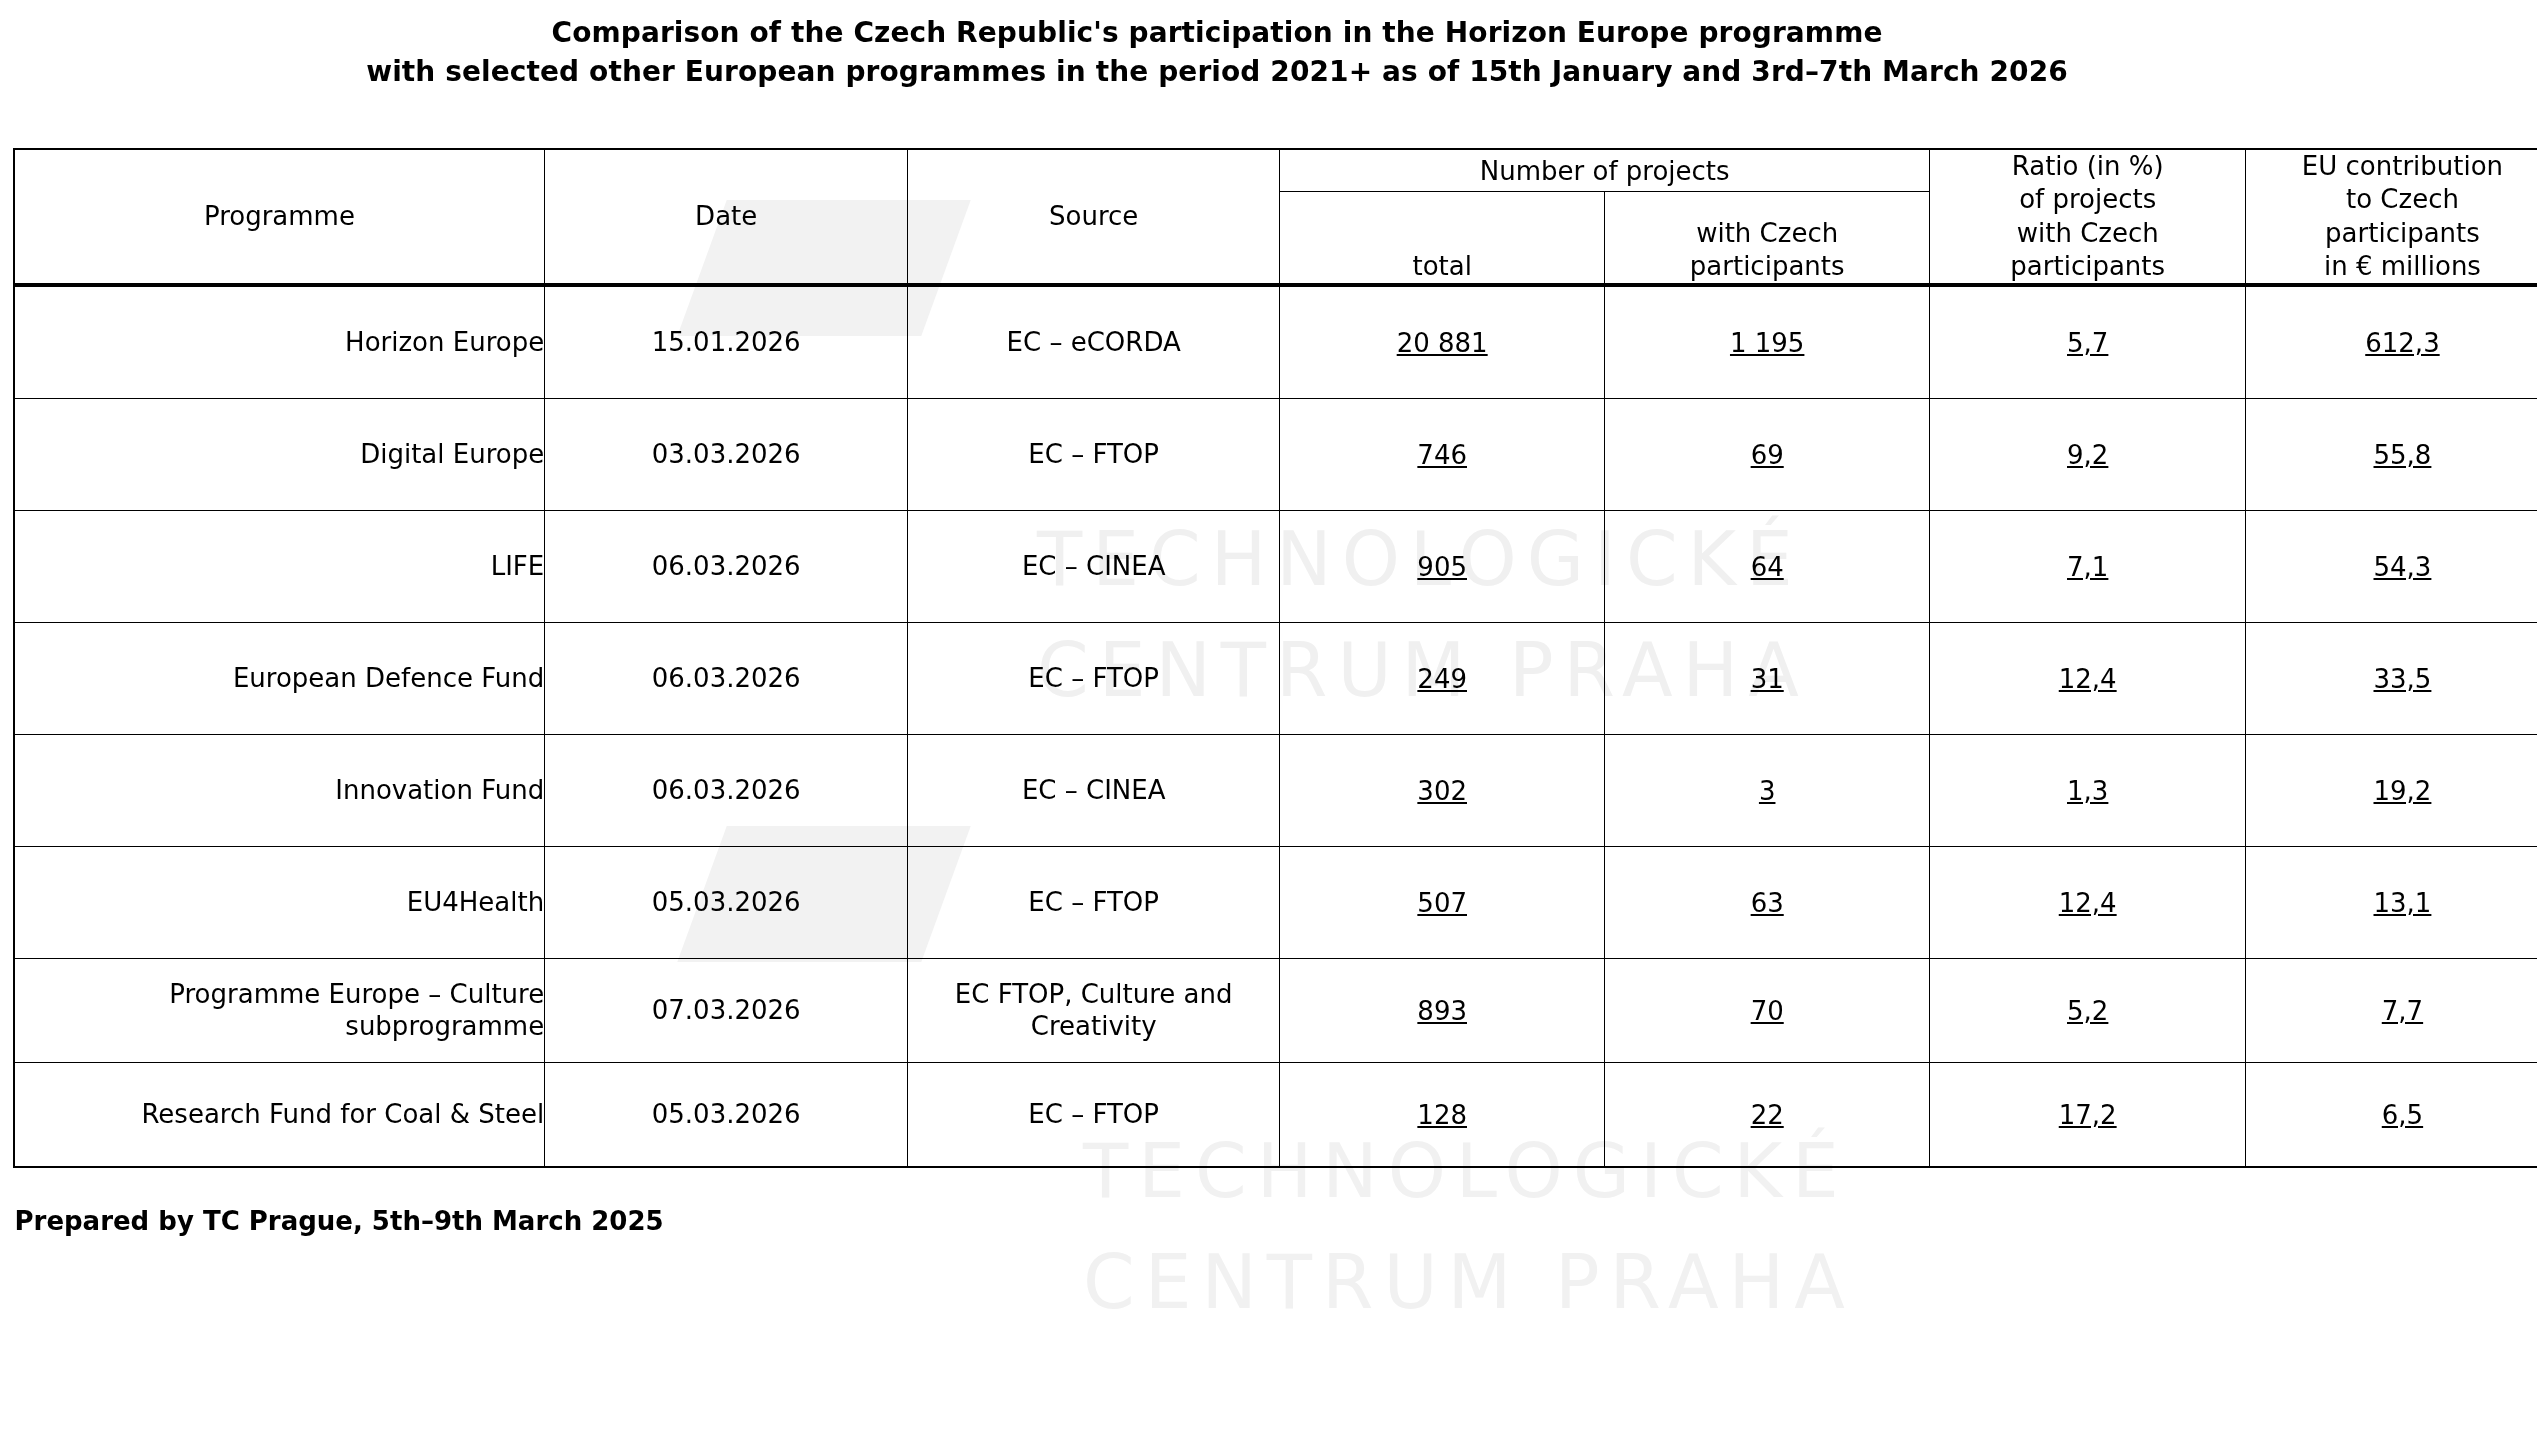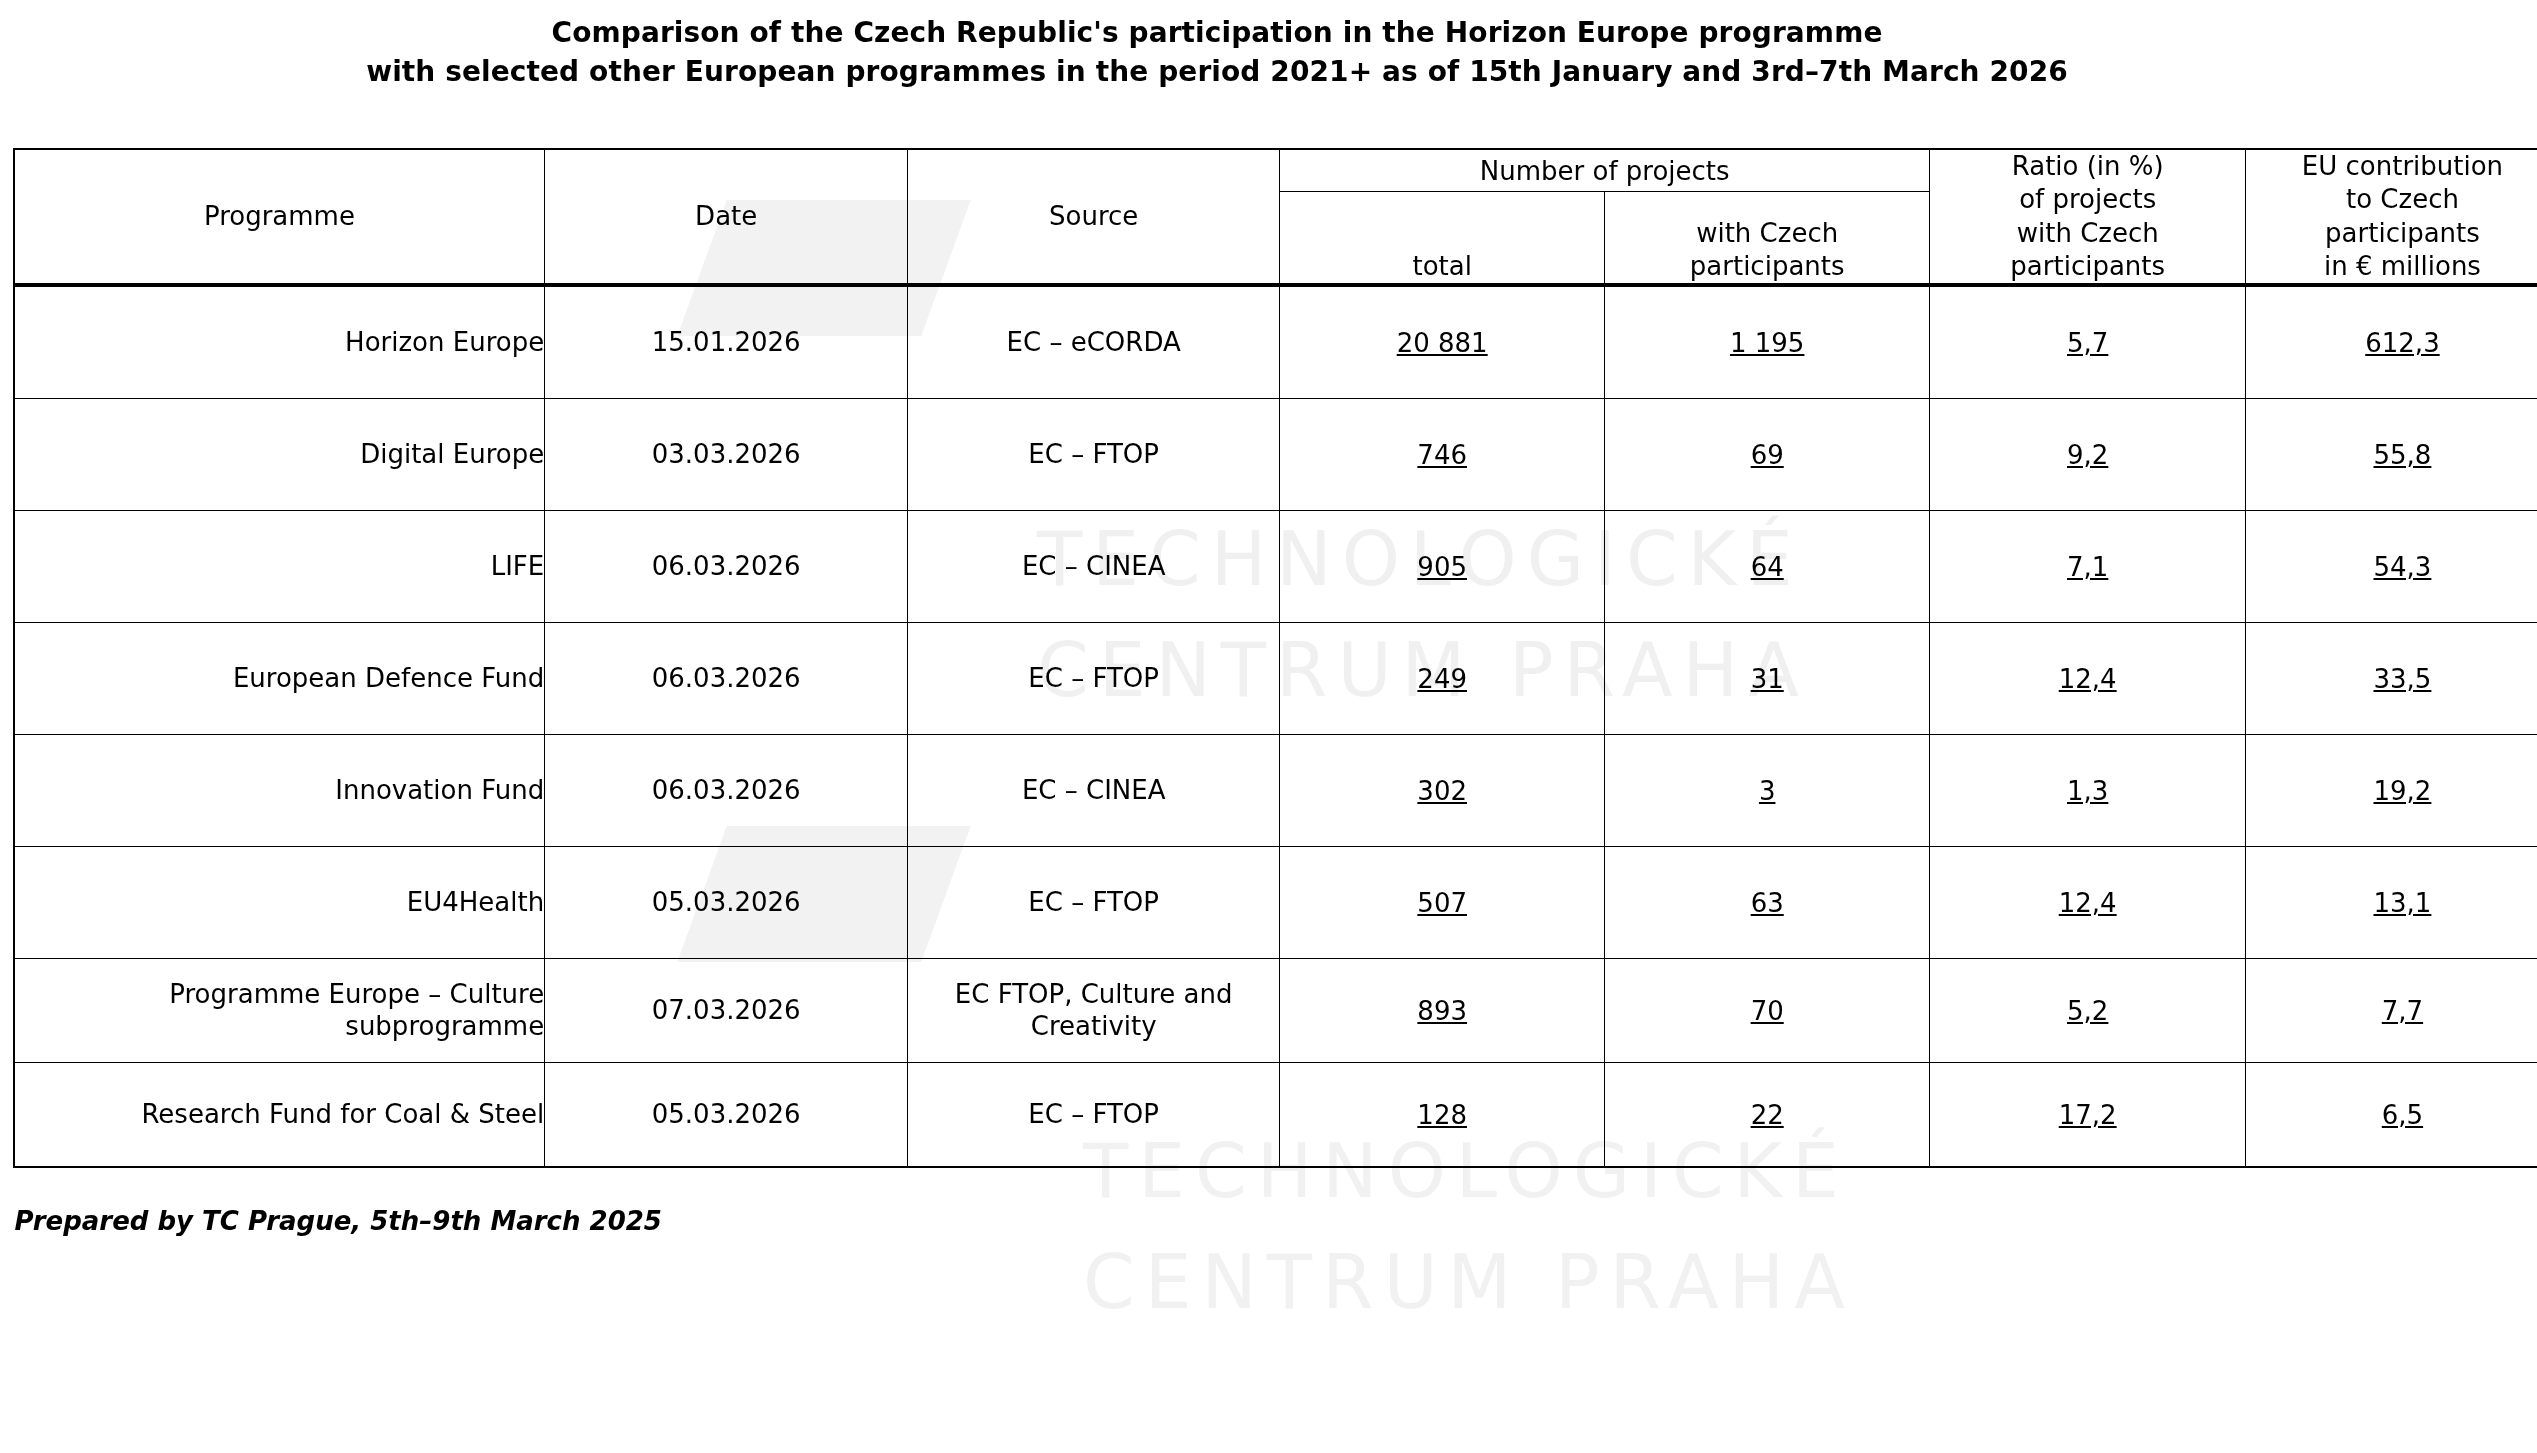--- a/index.html
+++ b/index.html
@@ -159,21 +159,20 @@
   col.c-czech  { width: 325px; }
   col.c-ratio  { width: 316px; }
   col.c-eu     { width: 314px; }
 
   
   .footer {
     position: relative;
     z-index: 1;
     margin-top: 38px;
     padding-left: 14.5px;
-    font-style: italic;
     font-weight: bold;
     font-size: 26px;
   }
 </style>
 </head>
 <body>
 
 <div class="page">
 
   <div class="title">

